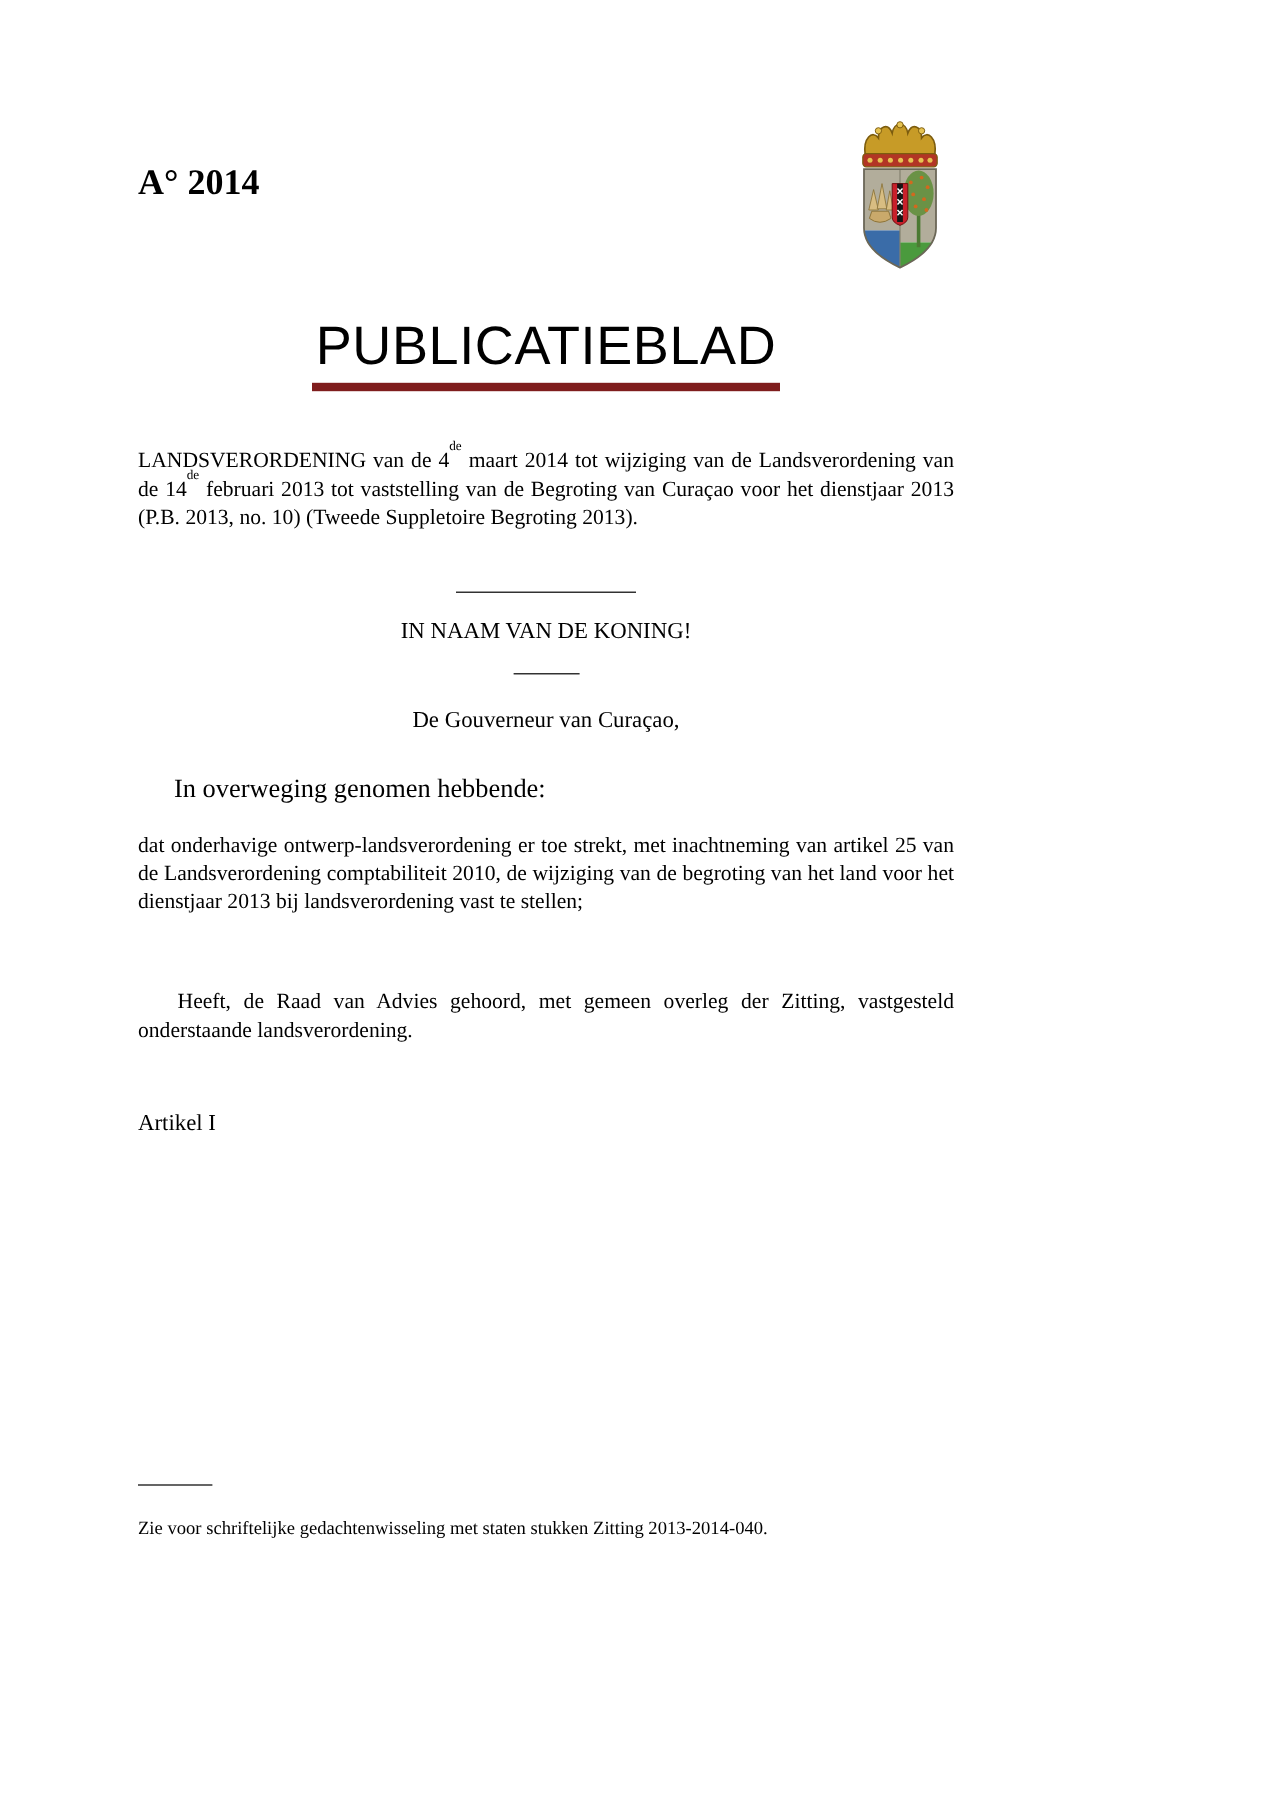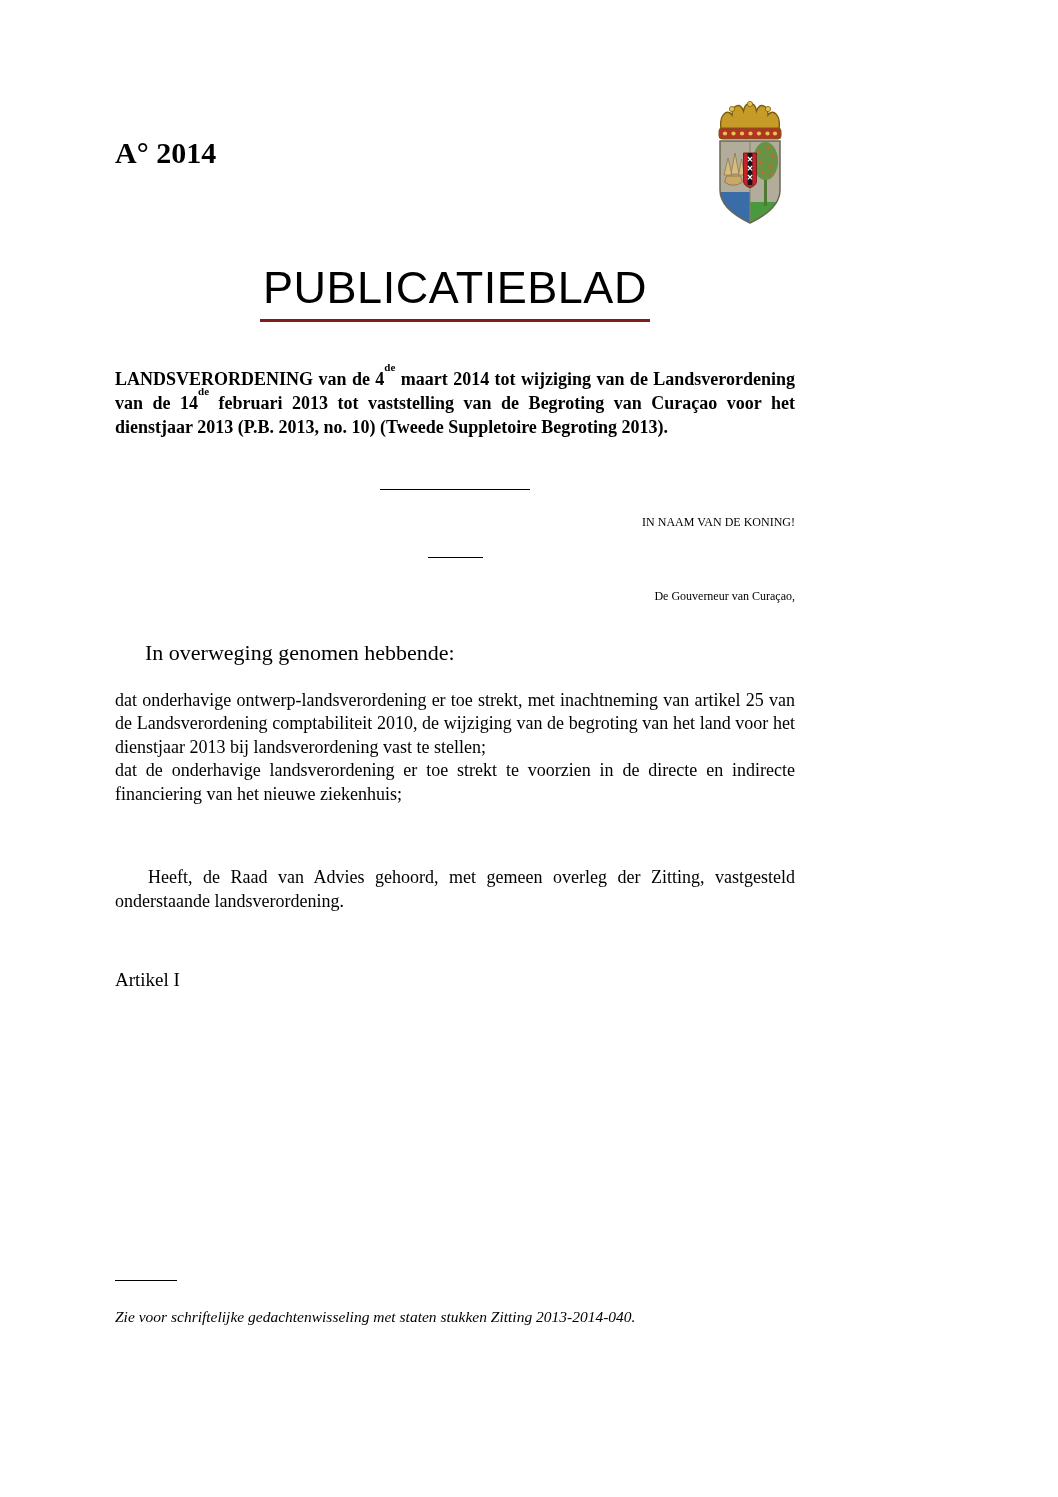--- a/index.html
+++ b/index.html
@@ -40,46 +40,46 @@
   .title {
     margin-top: 36px;
     text-align: center;
     font-family: "Liberation Sans", sans-serif;
     font-weight: 400;
     font-size: 45px;
     line-height: 52px;
   }
   .title-text {
     display: inline-block;
-    border-bottom: 3px solid #7f1d1d;
+    border-bottom: 7px solid #7f1d1d;
     padding: 0 3px 5px 3px;
     letter-spacing: 0.5px;
   }
 
   
   .preamble {
     margin-top: 46px;
-    font-weight: 700;
+    font-weight: 400;
     font-size: 18px;
     line-height: 23.8px;
     text-align: justify;
   }
   sup.ord {
     font-size: 11px;
     line-height: 0;
     position: relative;
     top: -7px;
     font-weight: inherit;
   }
 
   .rule { height: 0; border-top: 1.7px solid #000; }
   .rule-long  { width: 150px; margin: 50px auto 0 auto; }
   .rule-short { width: 55px;  margin: 22px auto 0 auto; }
 
-  .centered { text-align: right; font-size: 12px; line-height: 25px; }
+  .centered { text-align: center; font-size: 19px; line-height: 25px; }
   .kings-name { margin-top: 20px; }
   .governor   { margin-top: 26px; }
 
   .considering {
     margin-top: 32px;
     padding-left: 30px;
     font-size: 22px;
     line-height: 23.5px;
   }
 
@@ -91,21 +91,21 @@
   .consideration-1 { margin-top: 24px; }
   .consideration-2 { margin-top: 0; }
   .enactment { margin-top: 60px; text-indent: 33px; }
 
   .article-heading { margin-top: 55px; font-size: 19px; line-height: 23.5px; }
   .article-body { margin-top: 27px; }
 
   
   .footnote { margin-top: 288px; }
   .rule-footnote { width: 62px; border-top: 1.5px solid #000; }
-  .footnote-text { margin-top: 26px; font-size: 15.5px; line-height: 19px; font-style: italic; }
+  .footnote-text { margin-top: 26px; font-size: 15.5px; line-height: 19px; }
 </style>
 </head>
 <body>
 
 <div class="page">
 
   <div class="masthead">
     <div class="corner left">A° 2014</div>
 
     <div class="crest">
@@ -184,21 +184,20 @@
 
   <p class="centered kings-name">IN NAAM VAN DE KONING!</p>
 
   <div class="rule rule-short"></div>
 
   <p class="centered governor">De Gouverneur van Curaçao,</p>
 
   <p class="considering">In overweging genomen hebbende:</p>
 
   <p class="body-par consideration-1">dat onderhavige ontwerp-landsverordening er toe strekt, met inachtneming van artikel 25 van de Landsverordening comptabiliteit 2010, de wijziging van de begroting van het land voor het dienstjaar 2013 bij landsverordening vast te stellen;</p>
-  <p class="body-par consideration-2">dat de onderhavige landsverordening er toe strekt te voorzien in de directe en indirecte financiering van het nieuwe ziekenhuis;</p>
 
   <p class="body-par enactment">Heeft, de Raad van Advies gehoord, met gemeen overleg der Zitting, vastgesteld onderstaande landsverordening.</p>
 
   <p class="article-heading">Artikel I</p>
 
 
   <div class="footnote">
     <div class="rule rule-footnote"></div>
     <p class="footnote-text">Zie voor schriftelijke gedachtenwisseling met staten stukken Zitting 2013-2014-040.</p>
   </div>

